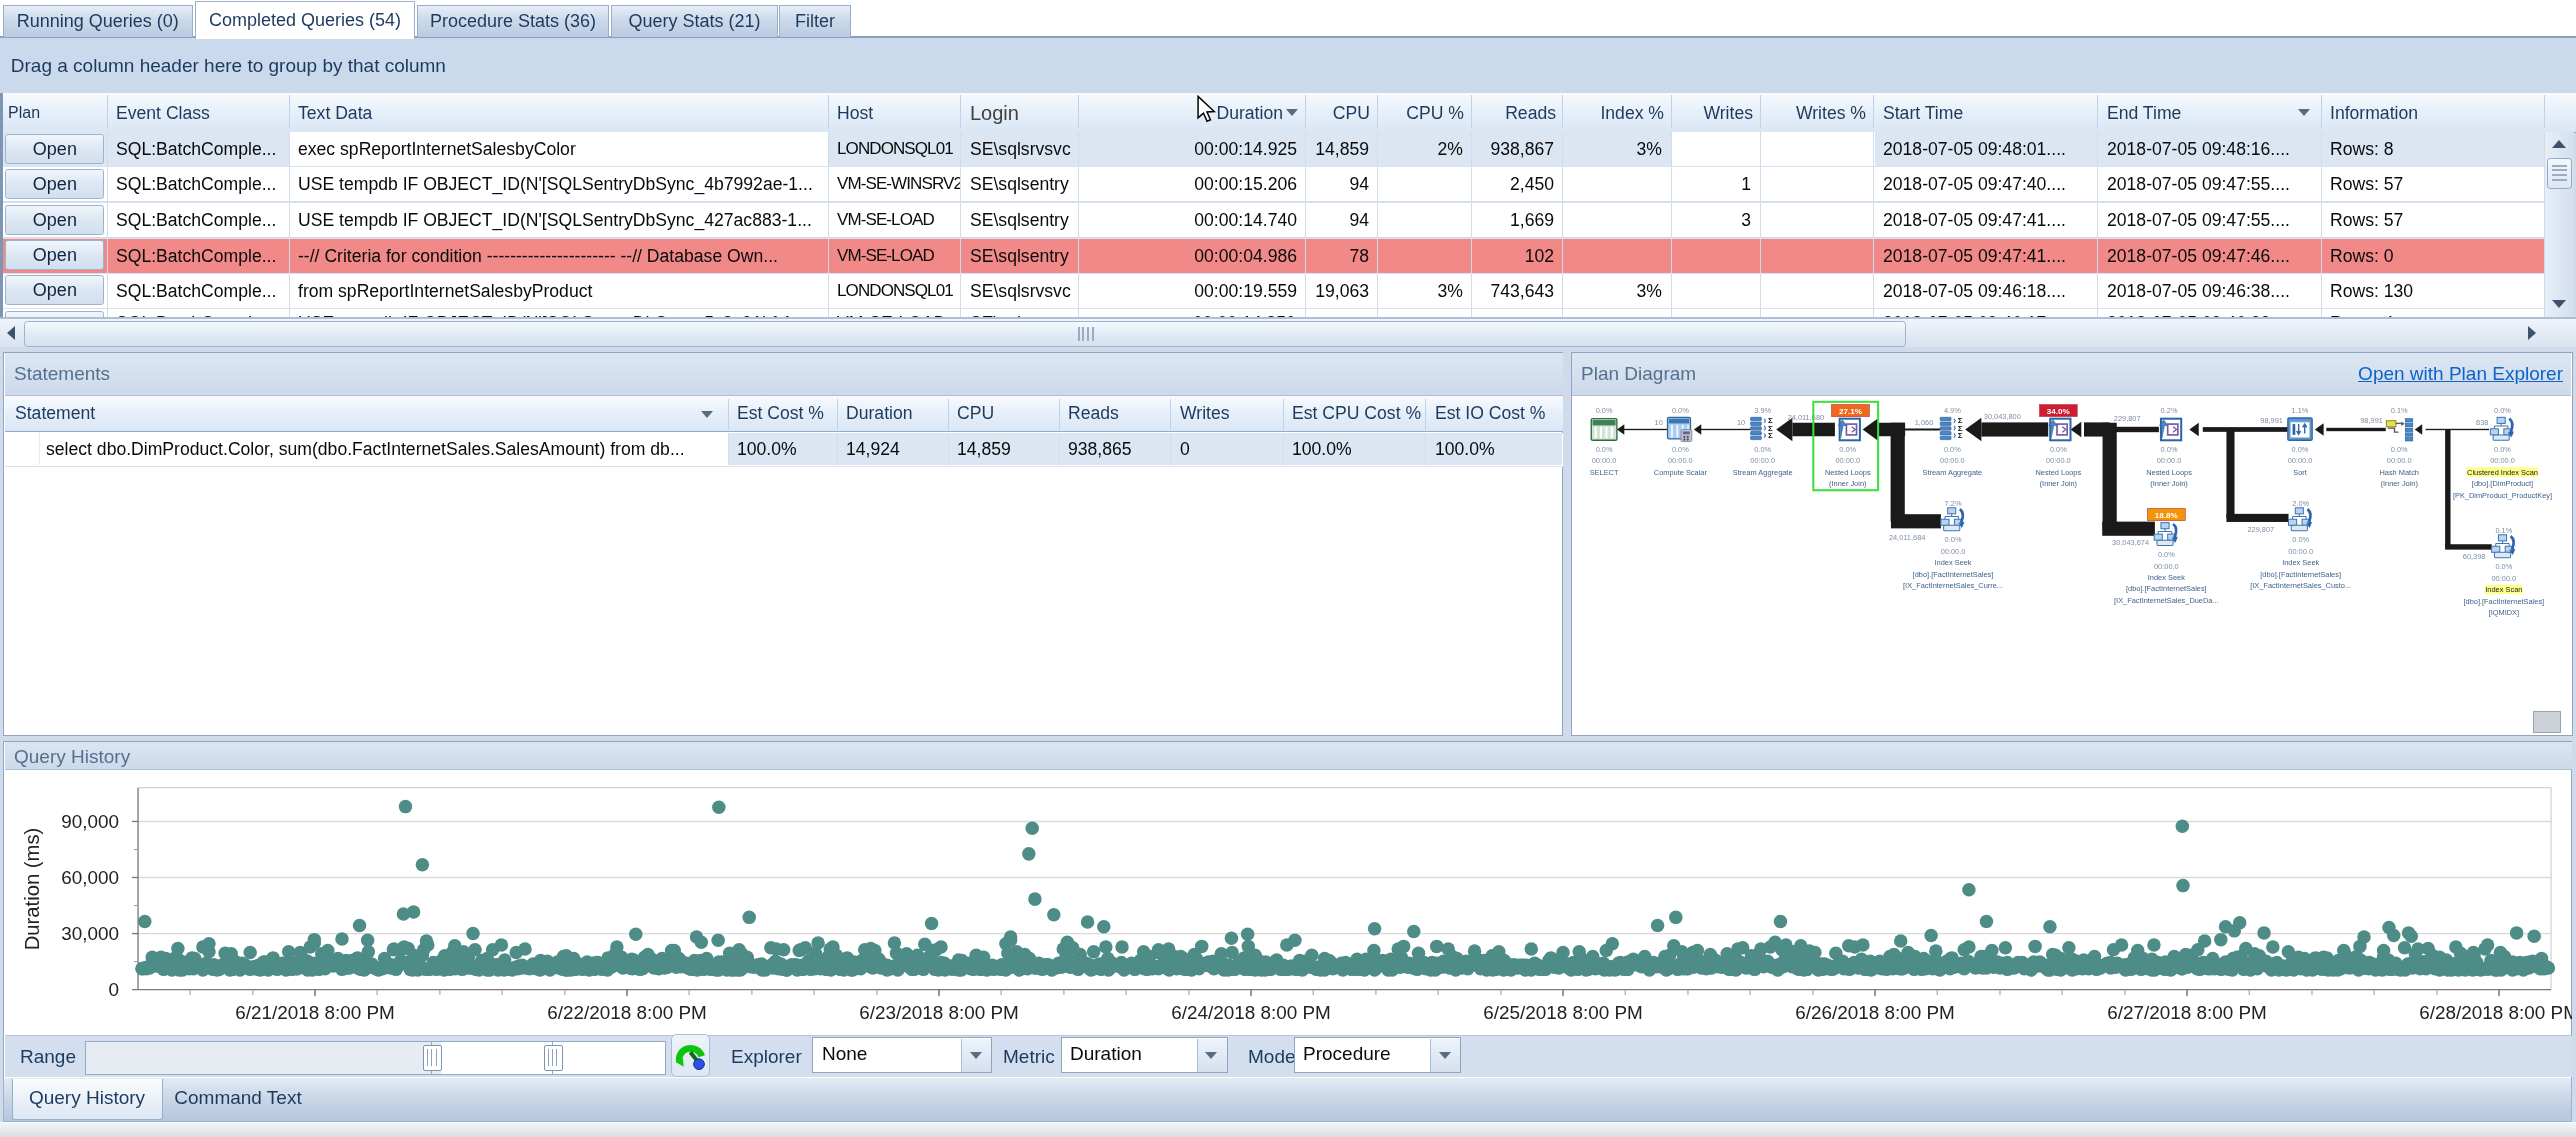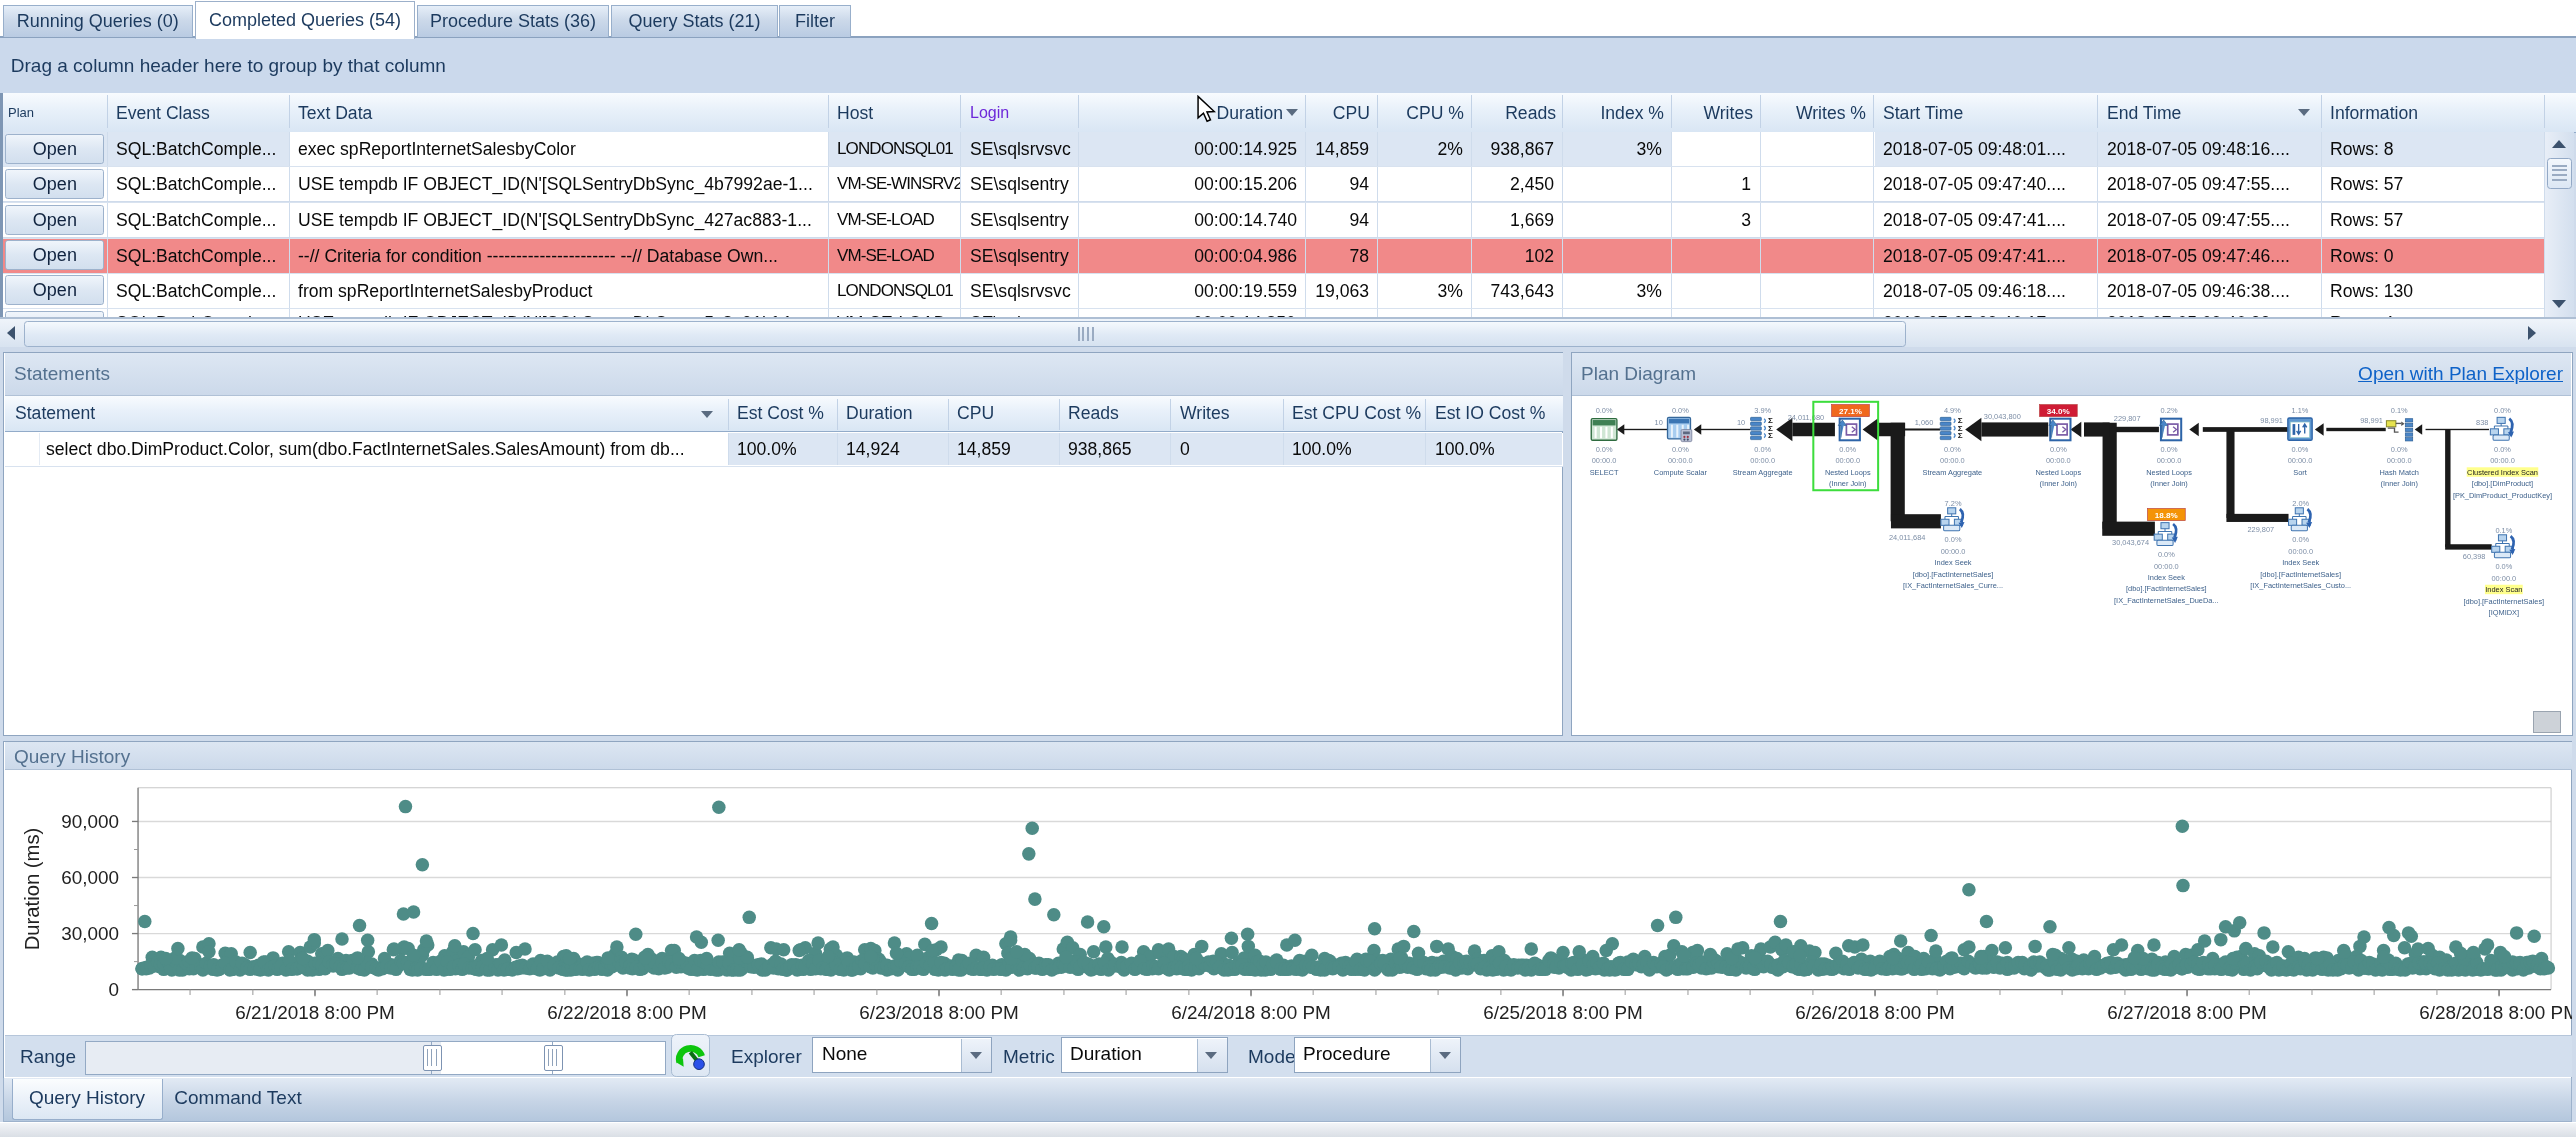--- a/index.html
+++ b/index.html
@@ -14,29 +14,29 @@
 <div style="position:absolute;left:417px;top:4.7px;width:192px;height:32px;background:linear-gradient(#e6eef8,#ccd9ea 45%,#b9cbe2);border:1.4px solid #98afcb;border-bottom:none;box-sizing:border-box;"></div>
 <div style="position:absolute;left:417px;top:4.7px;width:192px;height:32px;font-size:18px;color:#1c3a5e;text-align:center;line-height:32px;">Procedure Stats (36)</div>
 <div style="position:absolute;left:611px;top:4.7px;width:167px;height:32px;background:linear-gradient(#e6eef8,#ccd9ea 45%,#b9cbe2);border:1.4px solid #98afcb;border-bottom:none;box-sizing:border-box;"></div>
 <div style="position:absolute;left:611px;top:4.7px;width:167px;height:32px;font-size:18px;color:#1c3a5e;text-align:center;line-height:32px;">Query Stats (21)</div>
 <div style="position:absolute;left:779px;top:4.7px;width:72px;height:32px;background:linear-gradient(#e6eef8,#ccd9ea 45%,#b9cbe2);border:1.4px solid #98afcb;border-bottom:none;box-sizing:border-box;"></div>
 <div style="position:absolute;left:779px;top:4.7px;width:72px;height:32px;font-size:18px;color:#1c3a5e;text-align:center;line-height:32px;">Filter</div>
 <div style="position:absolute;left:0px;top:38px;width:2576px;height:55px;background:#cbd9ec;"></div>
 <div style="position:absolute;left:10.8px;top:38px;width:1350px;height:55px;font-size:19px;color:#1c3a5e;line-height:55px;">Drag a column header here to group by that column</div>
 <div style="position:absolute;left:0px;top:93px;width:2576px;height:40px;background:linear-gradient(#f8fbfe,#e9f1fa 40%,#d9e6f4);border-bottom:1.4px solid #92abc9;box-sizing:border-box;"></div>
 <div style="position:absolute;left:107px;top:95px;width:1.4px;height:33px;background:#c2d2e6;"></div>
-<div style="position:absolute;left:8px;top:93px;width:92px;height:40px;font-size:13px;color:#1c3a5e;line-height:40px;">Plan</div>
+<div style="position:absolute;left:8px;top:93px;width:92px;height:40px;font-size:16px;color:#1c3a5e;line-height:40px;">Plan</div>
 <div style="position:absolute;left:289px;top:95px;width:1.4px;height:33px;background:#c2d2e6;"></div>
 <div style="position:absolute;left:116px;top:93px;width:166px;height:40px;font-size:17.6px;color:#1c3a5e;line-height:40px;">Event Class</div>
 <div style="position:absolute;left:828px;top:95px;width:1.4px;height:33px;background:#c2d2e6;"></div>
 <div style="position:absolute;left:298px;top:93px;width:523px;height:40px;font-size:17.6px;color:#1c3a5e;line-height:40px;">Text Data</div>
 <div style="position:absolute;left:960px;top:95px;width:1.4px;height:33px;background:#c2d2e6;"></div>
 <div style="position:absolute;left:837px;top:93px;width:116px;height:40px;font-size:17.6px;color:#1c3a5e;line-height:40px;">Host</div>
 <div style="position:absolute;left:1078px;top:95px;width:1.4px;height:33px;background:#c2d2e6;"></div>
-<div style="position:absolute;left:970px;top:93px;width:101px;height:40px;font-size:16px;color:#6d28d9;line-height:40px;">Login</div>
+<div style="position:absolute;left:970px;top:93px;width:101px;height:40px;font-size:20px;color:#404040;line-height:40px;">Login</div>
 <div style="position:absolute;left:1305px;top:95px;width:1.4px;height:33px;background:#c2d2e6;"></div>
 <div style="position:absolute;left:1087px;top:93px;width:196px;height:40px;font-size:17.6px;color:#1c3a5e;line-height:40px;text-align:right;">Duration</div>
 <div style="position:absolute;left:1377px;top:95px;width:1.4px;height:33px;background:#c2d2e6;"></div>
 <div style="position:absolute;left:1315px;top:93px;width:55px;height:40px;font-size:17.6px;color:#1c3a5e;line-height:40px;text-align:right;">CPU</div>
 <div style="position:absolute;left:1471px;top:95px;width:1.4px;height:33px;background:#c2d2e6;"></div>
 <div style="position:absolute;left:1386px;top:93px;width:78px;height:40px;font-size:17.6px;color:#1c3a5e;line-height:40px;text-align:right;">CPU %</div>
 <div style="position:absolute;left:1562px;top:95px;width:1.4px;height:33px;background:#c2d2e6;"></div>
 <div style="position:absolute;left:1481px;top:93px;width:75px;height:40px;font-size:17.6px;color:#1c3a5e;line-height:40px;text-align:right;">Reads</div>
 <div style="position:absolute;left:1671px;top:95px;width:1.4px;height:33px;background:#c2d2e6;"></div>
 <div style="position:absolute;left:1572px;top:93px;width:92px;height:40px;font-size:17.6px;color:#1c3a5e;line-height:40px;text-align:right;">Index %</div>

